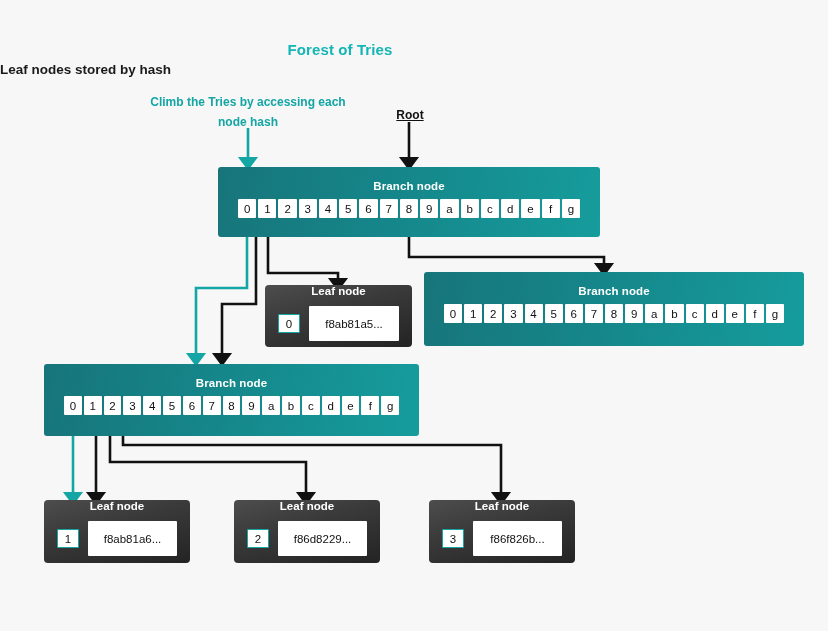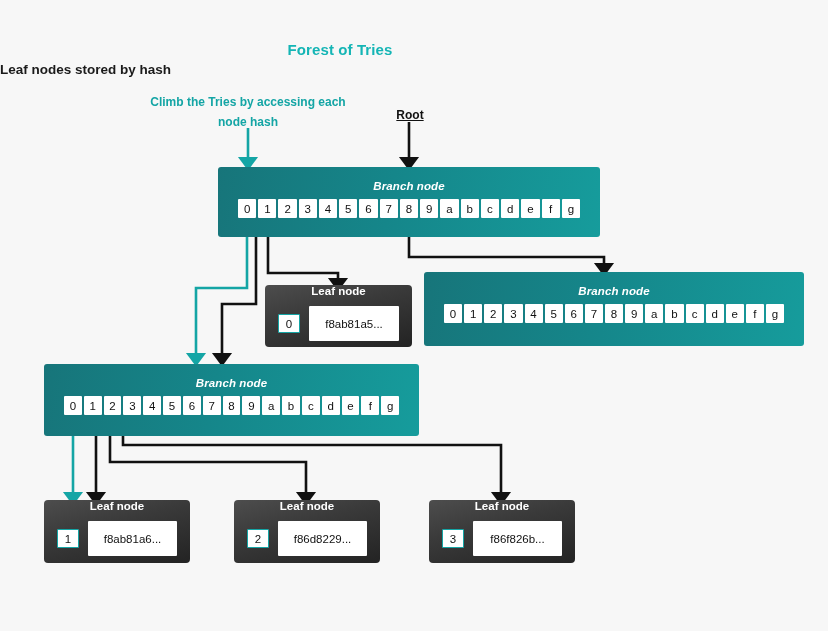--- a/index.html
+++ b/index.html
@@ -33,21 +33,21 @@
 
   
   .branch{
     position:absolute;
     background:linear-gradient(100deg,#17757a 0%,#15868a 45%,#169c9c 100%);
     border-radius:3px;
     box-sizing:border-box;
   }
   .branch .bn-label{
     width:100%;text-align:center;color:#fff;font-size:11.5px;font-weight:bold;
-    padding-top:13px;letter-spacing:.1px;font-style:italic;
+    padding-top:13px;letter-spacing:.1px;
   }
   .cells{
     display:flex;gap:2px;padding:0 20px;margin-top:7px;
   }
   .cell{
     flex:1 1 0;height:19px;background:#fff;border-radius:1px;
     display:flex;align-items:center;justify-content:center;
     font-size:11.5px;color:#111;font-weight:normal;
   }
 

